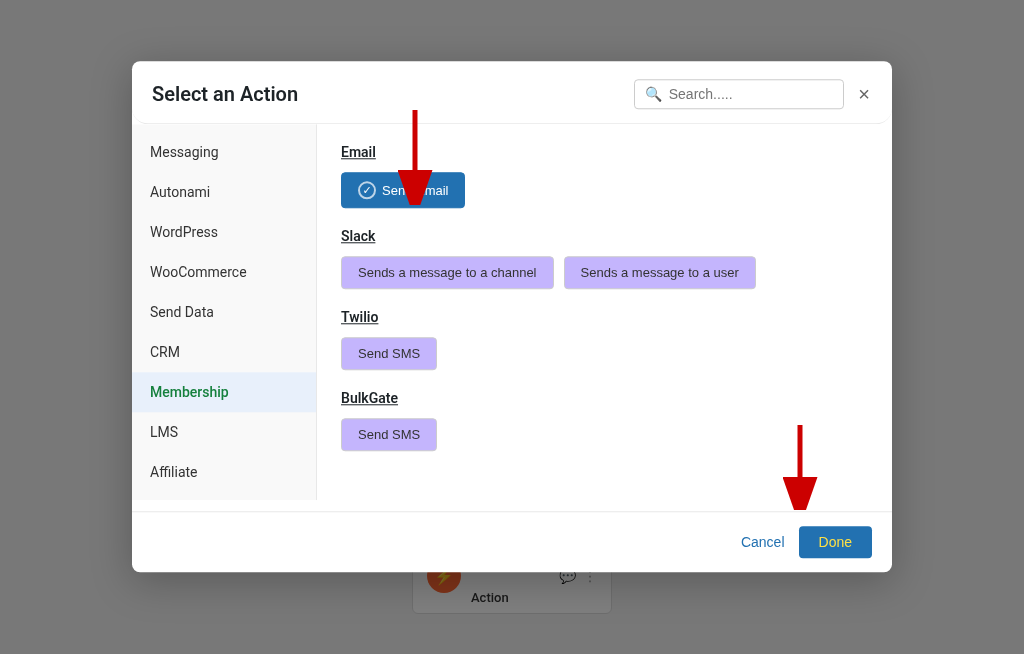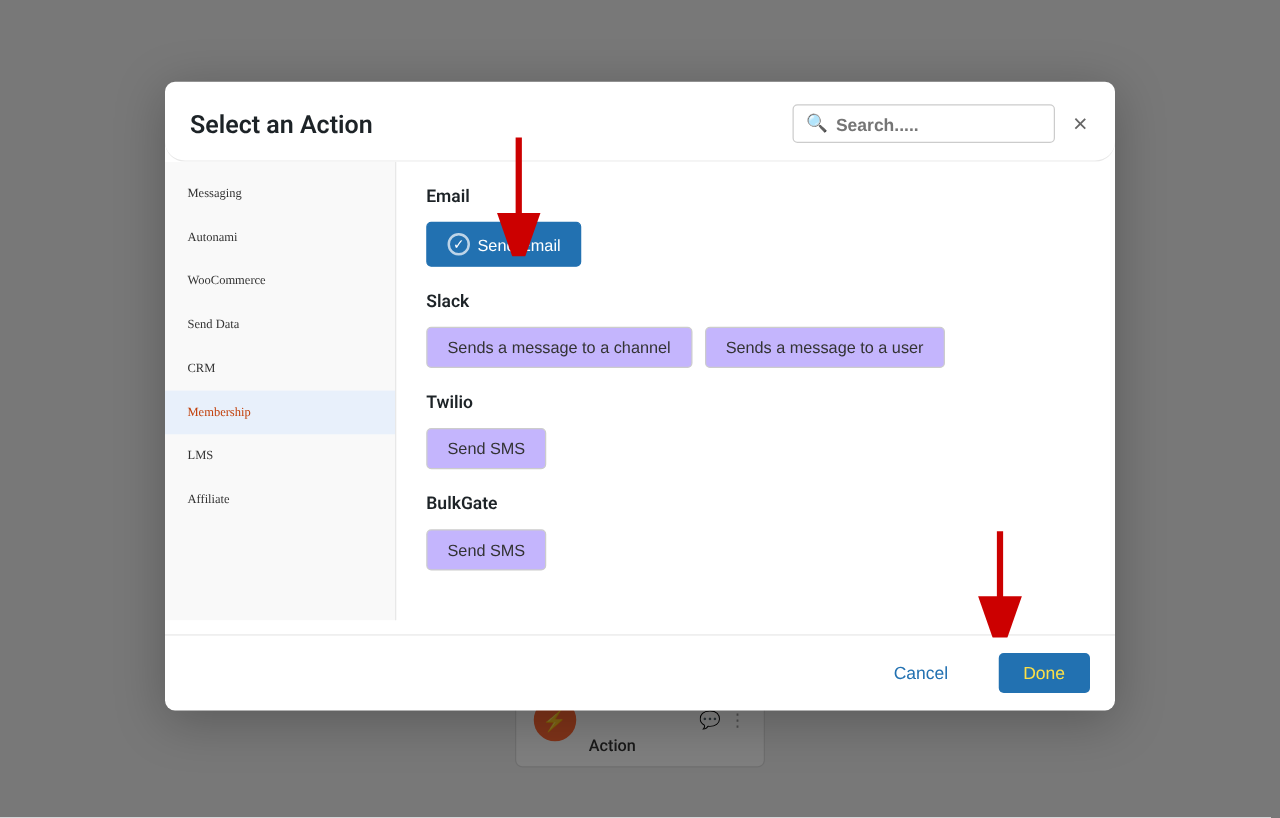--- a/index.html
+++ b/index.html
@@ -142,21 +142,20 @@
       font-size: 14px;
     }
 
     .search-input {
       border: none;
       outline: none;
       font-size: 14px;
       color: #ec4899;
       width: 100%;
       background: transparent;
-      font-weight: bold;
     }
 
     .close-btn {
       background: none;
       border: none;
       cursor: pointer;
       font-size: 20px;
       color: #666;
       line-height: 1;
       padding: 2px;
@@ -173,44 +172,44 @@
       width: 185px;
       flex-shrink: 0;
       border-right: 1px solid #e8e8e8;
       overflow-y: auto;
       padding: 8px 0;
       background: #f9f9f9;
     }
 
     .sidebar-item {
       padding: 12px 18px;
-      font-size: 10px;
+      font-size: 14px;
       color: #333;
       cursor: pointer;
-      font-family: Liberation Serif, serif;
     }
 
     .sidebar-item.active {
       background: #e8f0fb;
-      color: #c2410c;
+      color: #15803d;
       font-weight: 500;
     }
 
     
     .main-content {
       flex: 1;
       overflow-y: auto;
       padding: 20px 24px;
     }
 
     .section-title {
       font-size: 14px;
       font-weight: 600;
       color: #1d2327;
       margin-bottom: 12px;
+      text-decoration: underline;
     }
 
     .action-grid {
       display: flex;
       flex-wrap: wrap;
       gap: 10px;
       margin-bottom: 20px;
     }
 
     .action-btn {
@@ -256,21 +255,21 @@
       border-radius: 3px;
     }
 
     
     .modal-footer {
       display: flex;
       justify-content: flex-end;
       align-items: center;
       padding: 14px 20px;
       border-top: 1px solid #e8e8e8;
-      gap: 26px;
+      gap: 0;
       flex-shrink: 0;
       margin-top: 11px;
     }
 
     .cancel-btn {
       background: none;
       border: none;
       color: #2271b1;
       font-size: 14px;
       cursor: pointer;
@@ -380,20 +379,21 @@
       </div>
       <button class="close-btn">×</button>
     </div>
   </div>
 
   <div class="modal-body">
 
     <div class="sidebar">
       <div class="sidebar-item">Messaging</div>
       <div class="sidebar-item">Autonami</div>
+      <div class="sidebar-item">WordPress</div>
       <div class="sidebar-item">WooCommerce</div>
       <div class="sidebar-item">Send Data</div>
       <div class="sidebar-item">CRM</div>
       <div class="sidebar-item active">Membership</div>
       <div class="sidebar-item">LMS</div>
       <div class="sidebar-item">Affiliate</div>
     </div>
 
     <div class="main-content">
 

